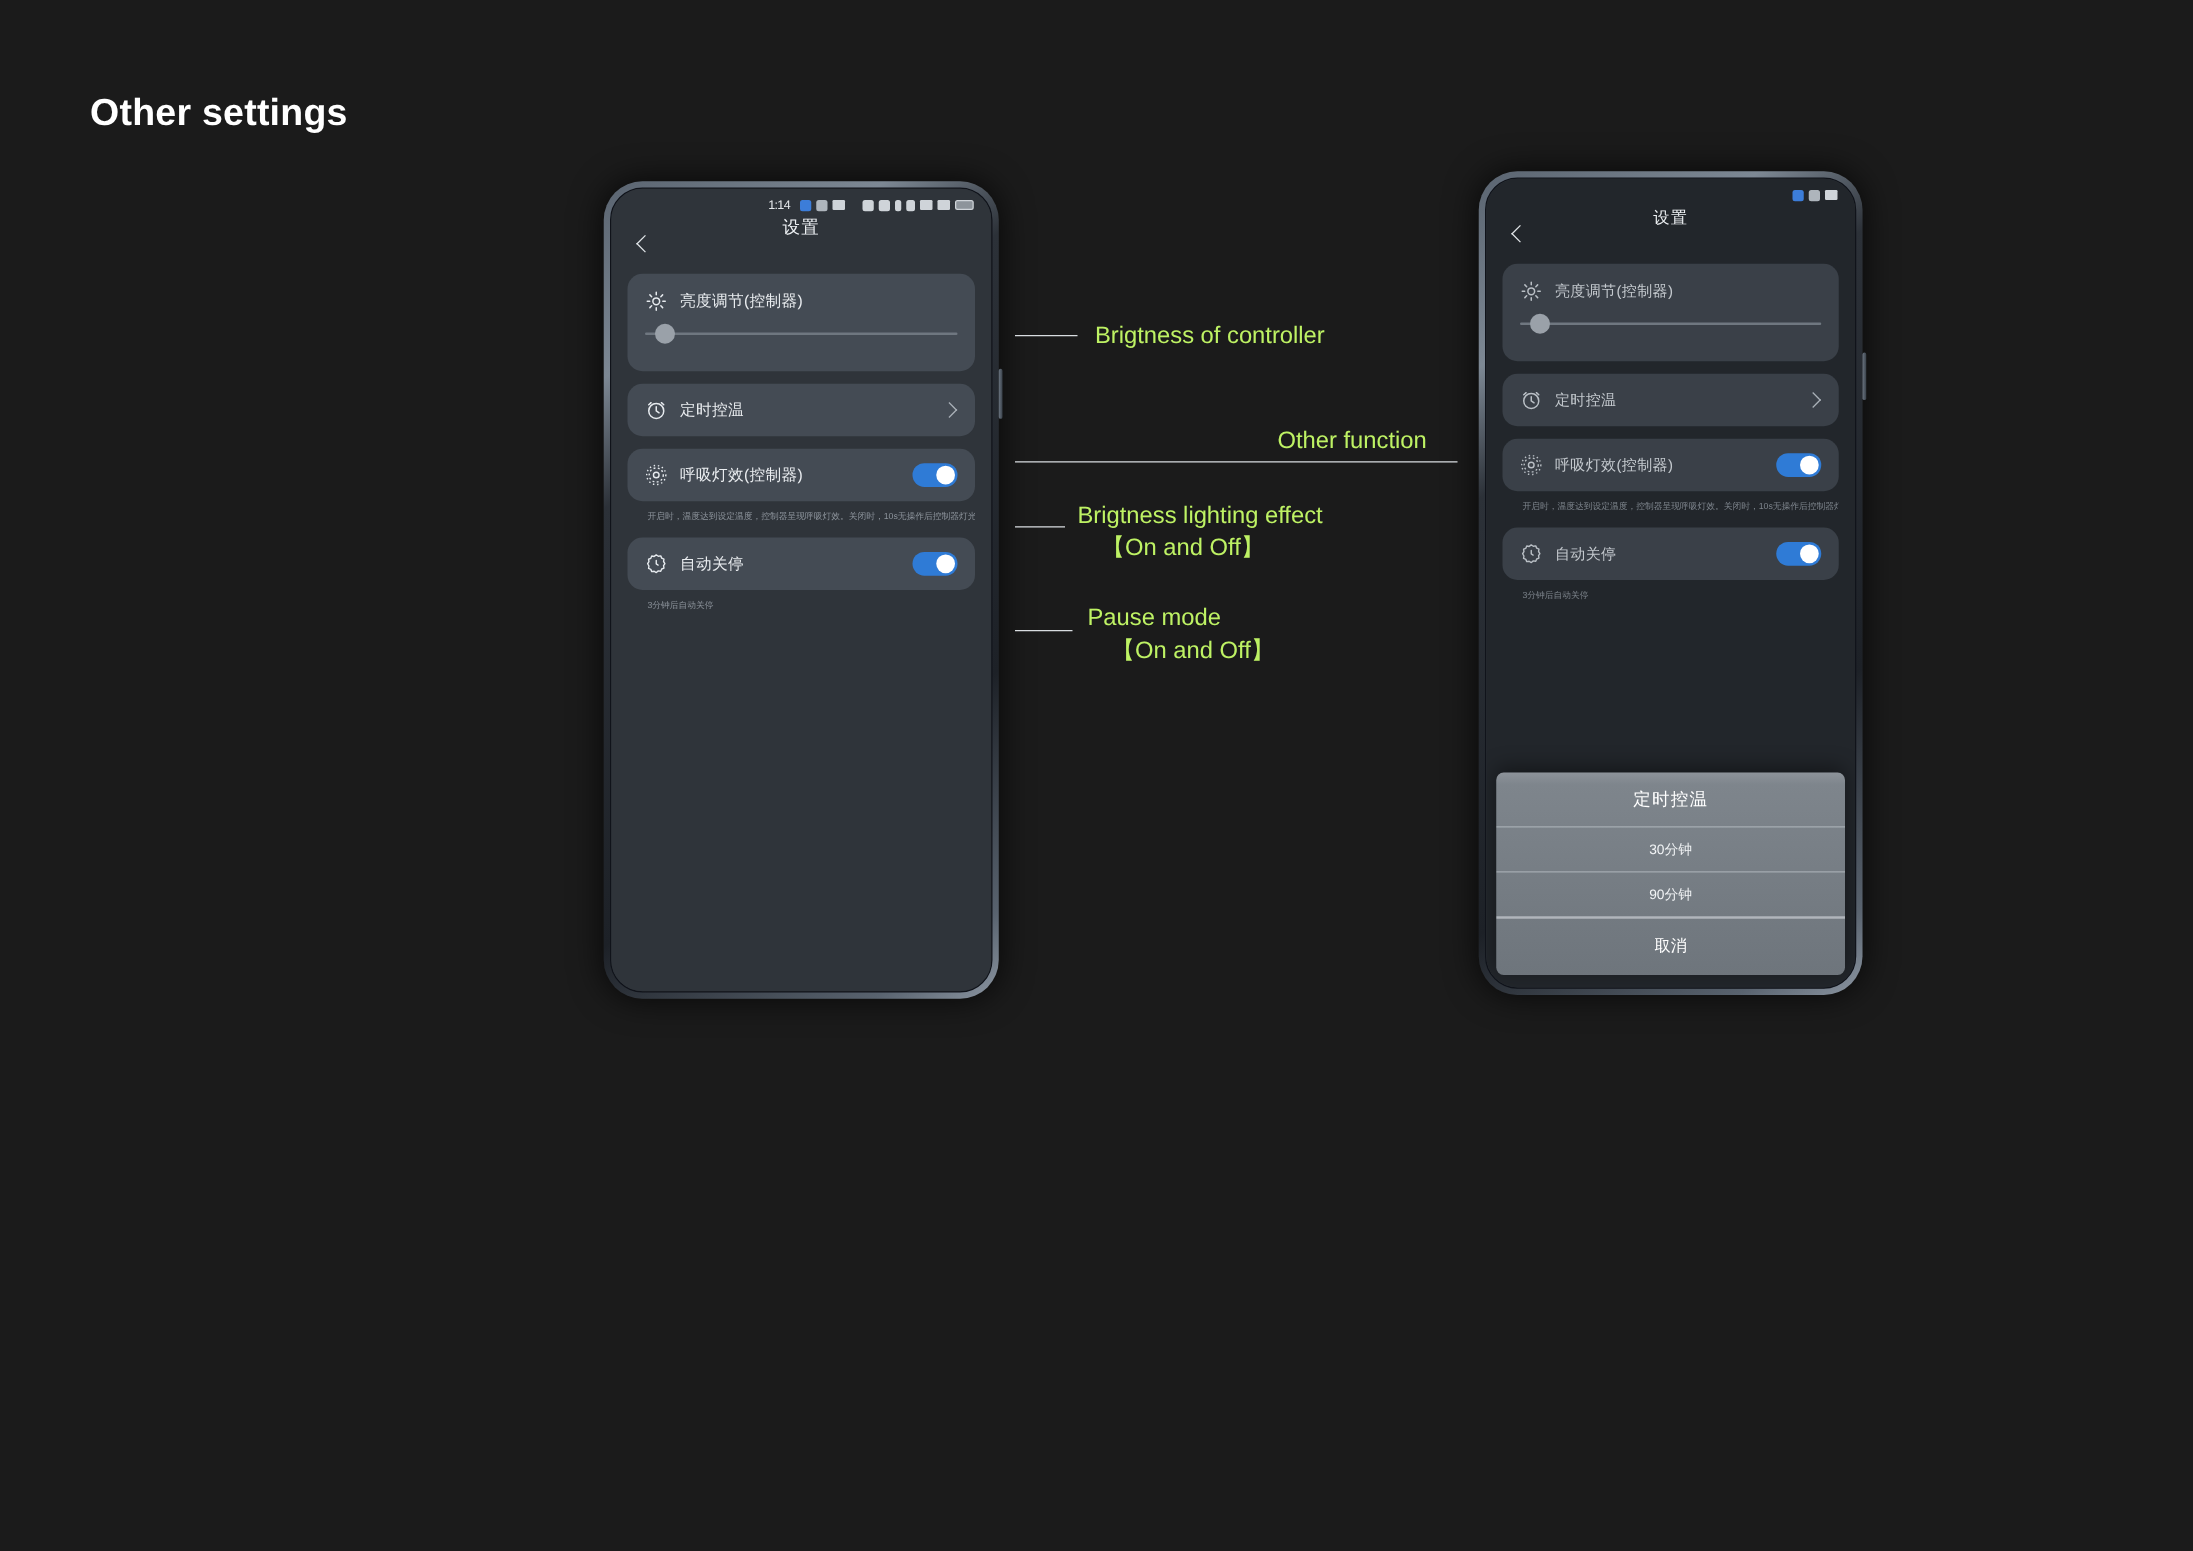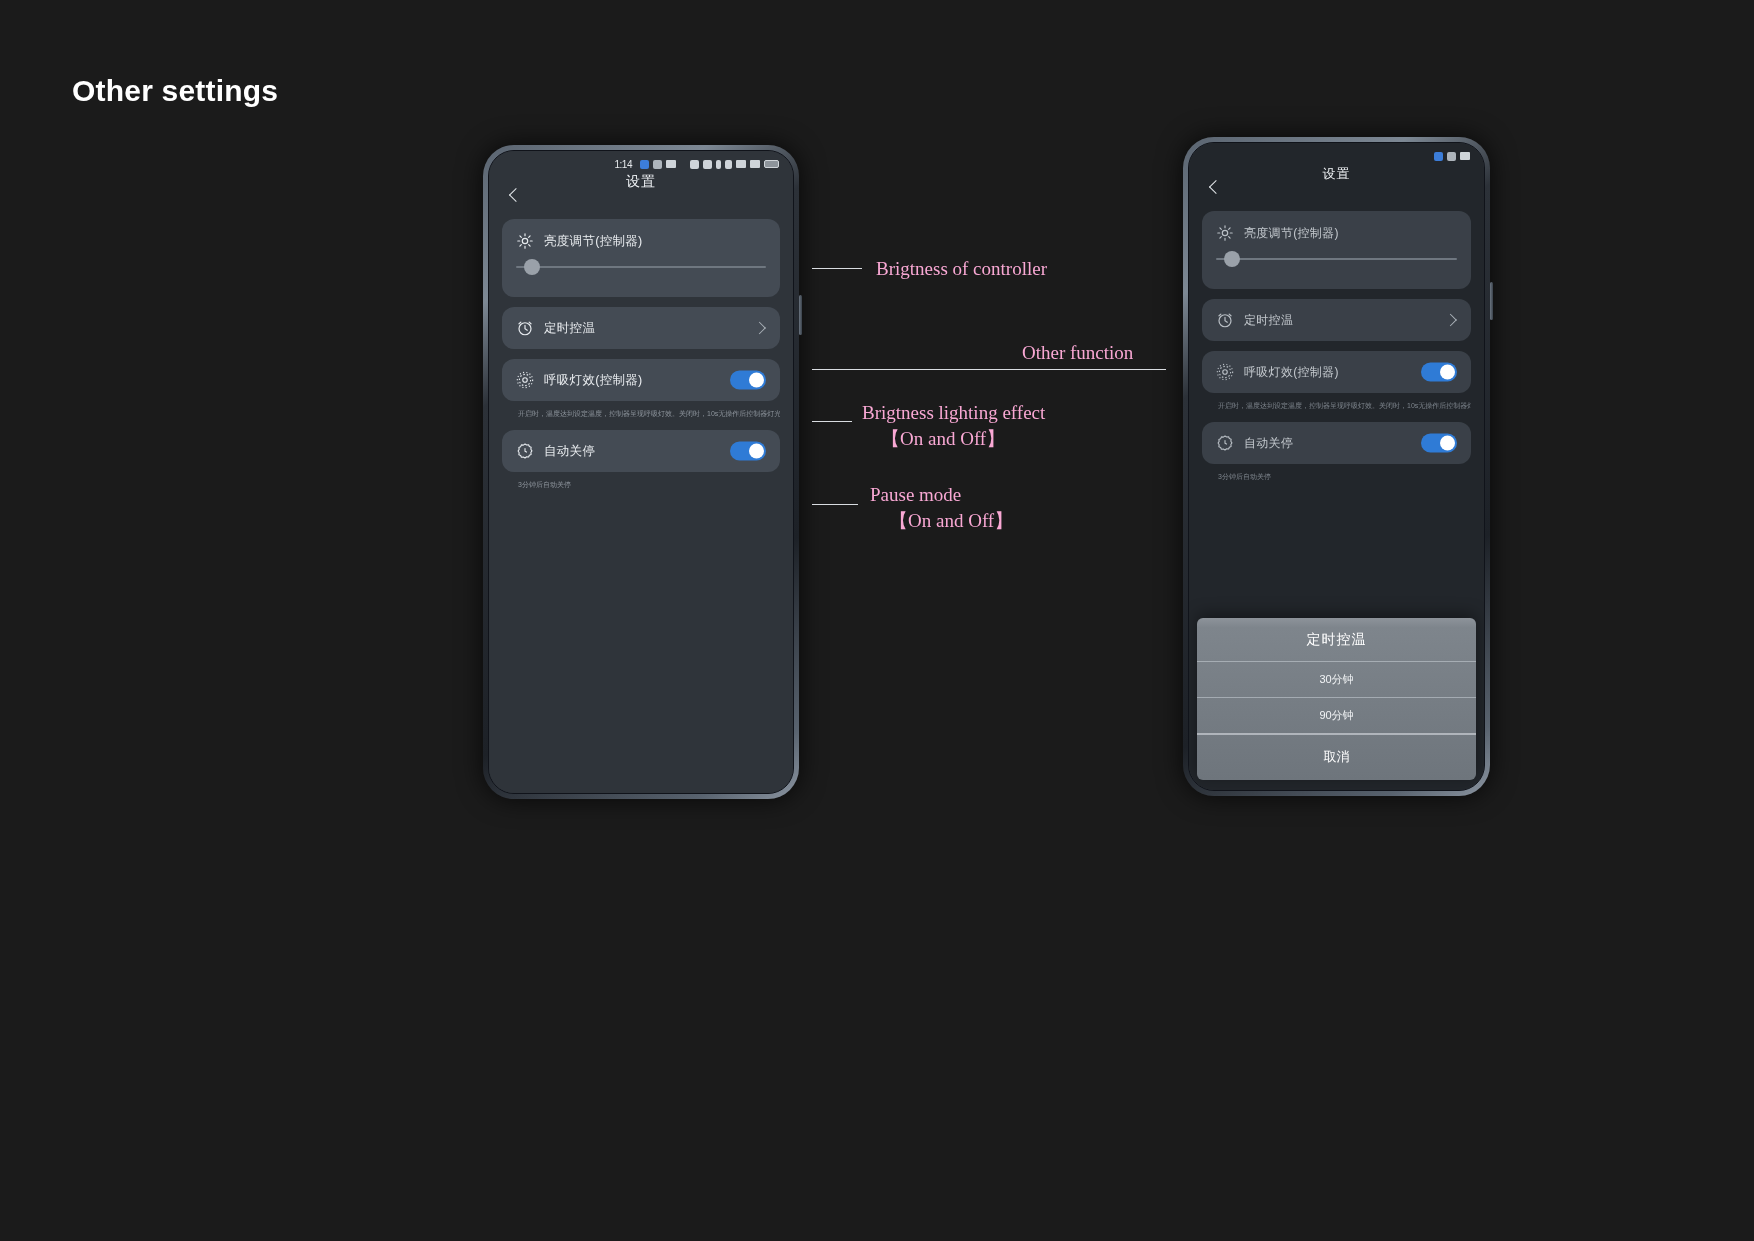--- a/index.html
+++ b/index.html
@@ -152,21 +152,21 @@
     padding: 10px 2px; border-top:1px solid rgba(220,226,232,.45);
     cursor:pointer;
   }
   .dlg-cancel {
     text-align:center; font-size:13px; color:#ffffff;
     padding: 13px 0 14px; border-top:2px solid rgba(225,230,235,.55);
     cursor:pointer;
   }
 
   
-  .anno { position:absolute; color:#f9a8d4; font-size:19px; line-height:1.35; white-space:pre-line;font-family:Liberation Serif, serif; }
+  .anno { position:absolute; color:#bef264; font-size:19px; line-height:1.35; white-space:pre-line; }
   .leader { position:absolute; height:1px; background:#d9dde1; }
 
   #anno1 { left: 876px; top: 256px; }
   #lead1 { left: 812px; top: 268px; width: 50px; }
 
   #anno2 { left: 1022px; top: 340px; }
   #lead2 { left: 812px; top: 369px; width: 354px; }
 
   #anno3 { left: 862px; top: 400px; }
   #lead3 { left: 812px; top: 421px; width: 40px; }

